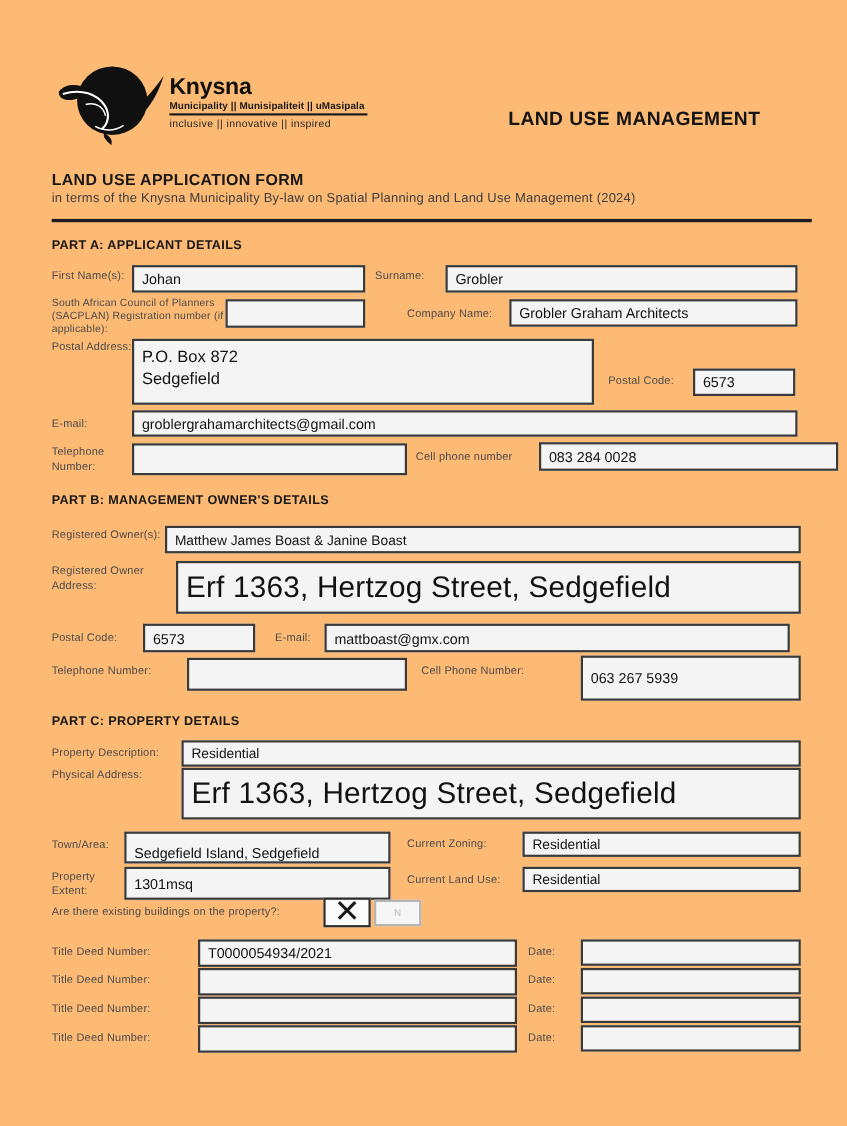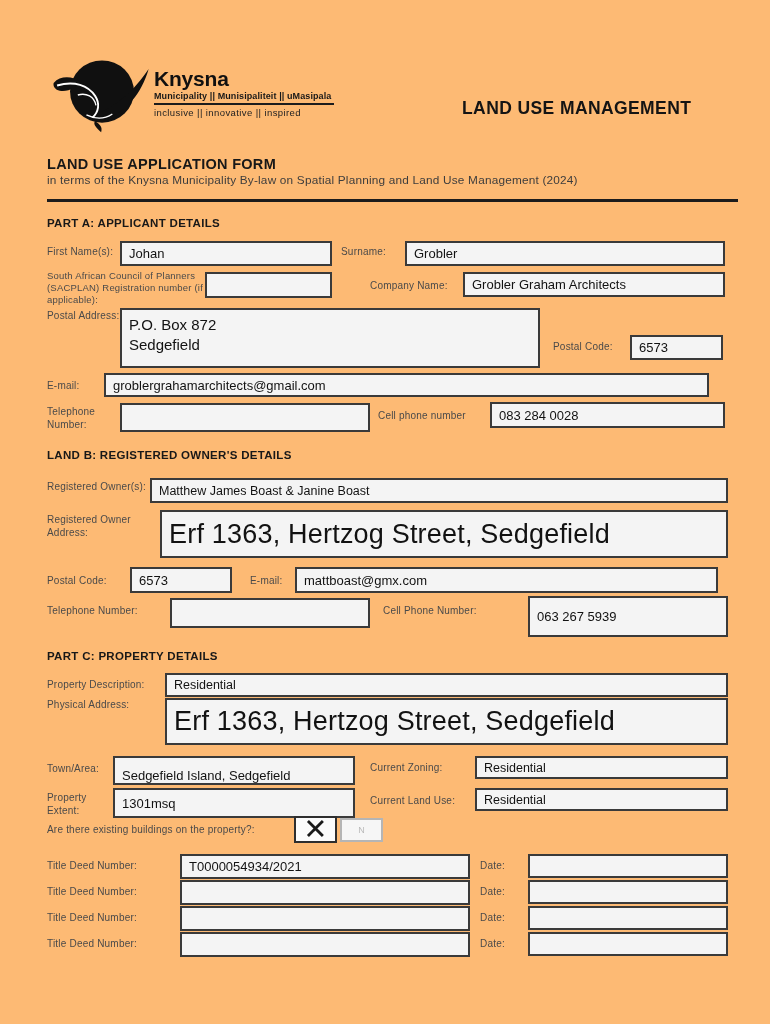--- a/index.html
+++ b/index.html
@@ -77,34 +77,34 @@
   <div class="box" style="left:120px;top:308px;width:420px;height:60px;align-items:flex-start;padding-top:5px;">
     <span class="val val-multi">P.O. Box 872
 Sedgefield</span>
   </div>
   <div class="label" style="left:553px;top:341px;">Postal Code:</div>
   <div class="box" style="left:630px;top:335px;width:93px;height:25px;">
     <span class="val">6573</span>
   </div>
 
   <div class="label" style="left:47px;top:380px;">E-mail:</div>
-  <div class="box" style="left:104px;top:373px;width:605px;height:24px;">
+  <div class="box" style="left:120px;top:373px;width:605px;height:24px;">
     <span class="val">groblergrahamarchitects@gmail.com</span>
   </div>
 
   <div class="label" style="left:47px;top:406px;width:70px;">Telephone Number:</div>
   <div class="box" style="left:120px;top:403px;width:250px;height:29px;">
     <span class="val"></span>
   </div>
   <div class="label" style="left:378px;top:410px;">Cell phone number</div>
-  <div class="box" style="left:490px;top:402px;width:235px;height:26px;text-align:right;">
+  <div class="box" style="left:490px;top:402px;width:272px;height:26px;text-align:right;">
     <span class="val">083 284 0028</span>
   </div>
 
-  <div class="heading" style="left:47px;top:449px;">LAND B: REGISTERED OWNER'S DETAILS</div>
+  <div class="heading" style="left:47px;top:449px;">PART B: MANAGEMENT OWNER'S DETAILS</div>
 
   <div class="label" style="left:47px;top:481px;">Registered Owner(s):</div>
   <div class="box" style="left:150px;top:478px;width:578px;height:25px;">
     <span class="val val-sm">Matthew James Boast &amp; Janine Boast</span>
   </div>
 
   <div class="label" style="left:47px;top:514px;width:105px;">Registered Owner Address:</div>
   <div class="box" style="left:160px;top:510px;width:568px;height:48px;">
     <span class="val val-lg">Erf 1363, Hertzog Street, Sedgefield</span>
   </div>

